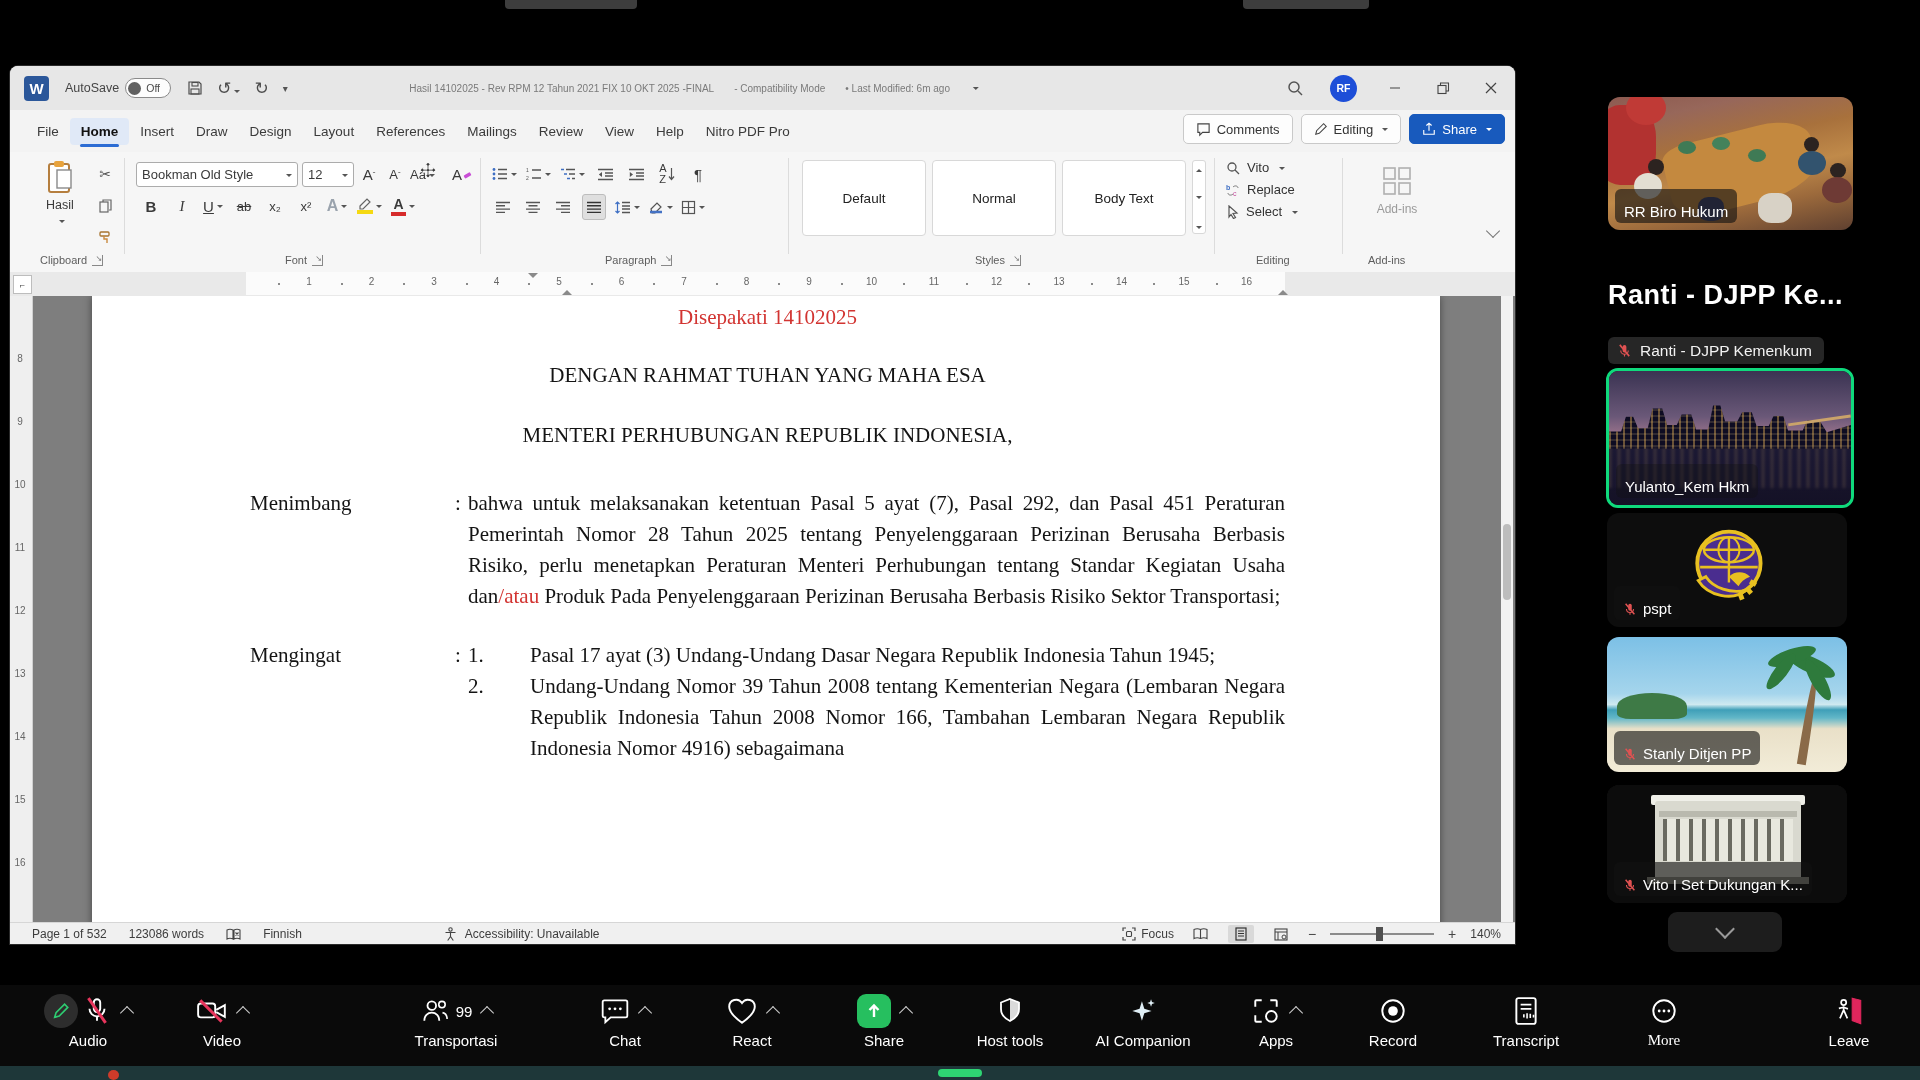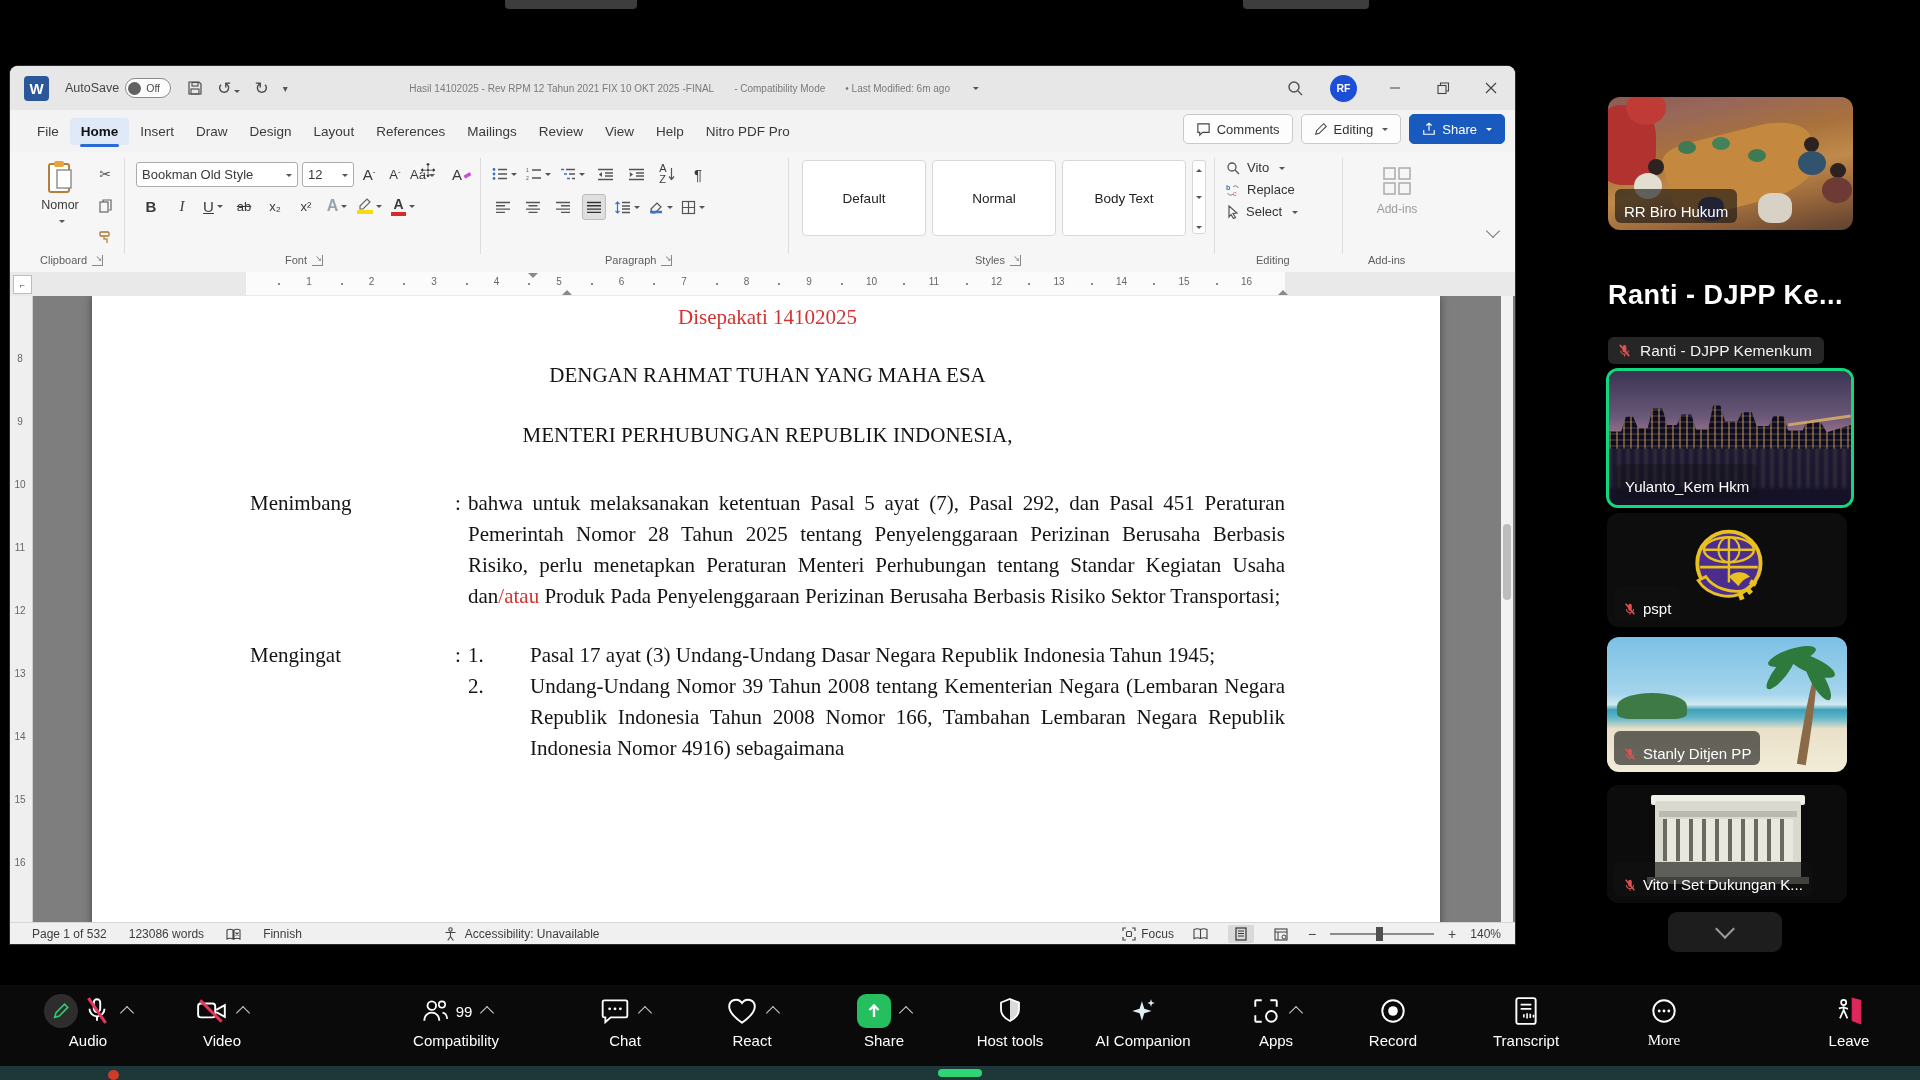--- a/index.html
+++ b/index.html
@@ -210,21 +210,21 @@
   </div>
 
   <div class="ribbon">
 
     <div class="abs" style="left:22px;top:8px;width:56px;text-align:center;">
       <svg width="30" height="36" viewBox="0 0 30 36" style="margin:0 auto;">
           <rect x="4" y="4" width="20" height="28" rx="2" fill="#fff" stroke="#b57e3e" stroke-width="2"></rect>
           <rect x="9" y="1" width="10" height="6" rx="2" fill="#e8a33d"></rect>
           <rect x="12" y="10" width="14" height="18" fill="#fff" stroke="#8a8a8a" stroke-width="1.4"></rect>
         </svg>
-      <div style="font-size:12.5px;margin-top:2px;">Nomor</div>
+      <div style="font-size:12.5px;margin-top:2px;">Hasil</div>
       <span class="tri"></span>
     </div>
     <div class="rrow" style="left:84px;top:10px;flex-direction:column;gap:8px;align-items:flex-start;">
       <span class="rbtn" style="color:#555;font-size:14px;">✂</span>
       <span class="rbtn">
           <svg width="13" height="14" viewBox="0 0 13 14">
             <rect x="1" y="3" width="8" height="10" fill="none" stroke="#666" stroke-width="1.2"></rect>
             <path d="M4 3V1h8v10h-2" fill="none" stroke="#666" stroke-width="1.2"></path>
           </svg>
         </span>
@@ -750,21 +750,21 @@
     <div class="irow">
       <svg width="30" height="28" viewBox="0 0 28 26">
           <circle cx="11" cy="8" r="4" fill="none" stroke="#fff" stroke-width="1.7"></circle>
           <path d="M4 22c0-4.5 3-7.5 7-7.5s7 3 7 7.5" fill="none" stroke="#fff" stroke-width="1.7"></path>
           <circle cx="20.5" cy="7" r="3" fill="none" stroke="#fff" stroke-width="1.5"></circle>
           <path d="M21 14.5c2.5.6 4.3 3 4.3 6" fill="none" stroke="#fff" stroke-width="1.5"></path>
         </svg>
       <span class="pcount">99</span>
       <span class="caret-up"></span>
     </div>
-    <span class="lbl">Compatibility</span>
+    <span class="lbl">Transportasi</span>
   </div>
 
   <div class="zbtn" style="left:625px;">
     <div class="irow">
       <svg width="30" height="28" viewBox="0 0 28 26">
           <path d="M4 3h20a1.5 1.5 0 0 1 1.5 1.5v13A1.5 1.5 0 0 1 24 19H10l-5 4.5V19H4a1.5 1.5 0 0 1-1.5-1.5v-13A1.5 1.5 0 0 1 4 3z" fill="none" stroke="#fff" stroke-width="1.7"></path>
           <circle cx="9" cy="11" r="1.3" fill="#fff"></circle>
           <circle cx="14" cy="11" r="1.3" fill="#fff"></circle>
           <circle cx="19" cy="11" r="1.3" fill="#fff"></circle>
         </svg>

